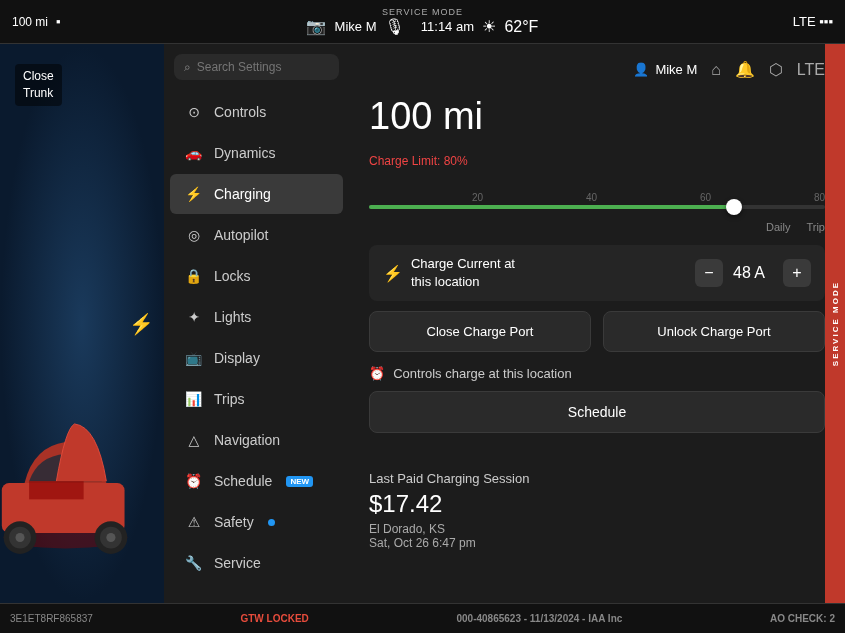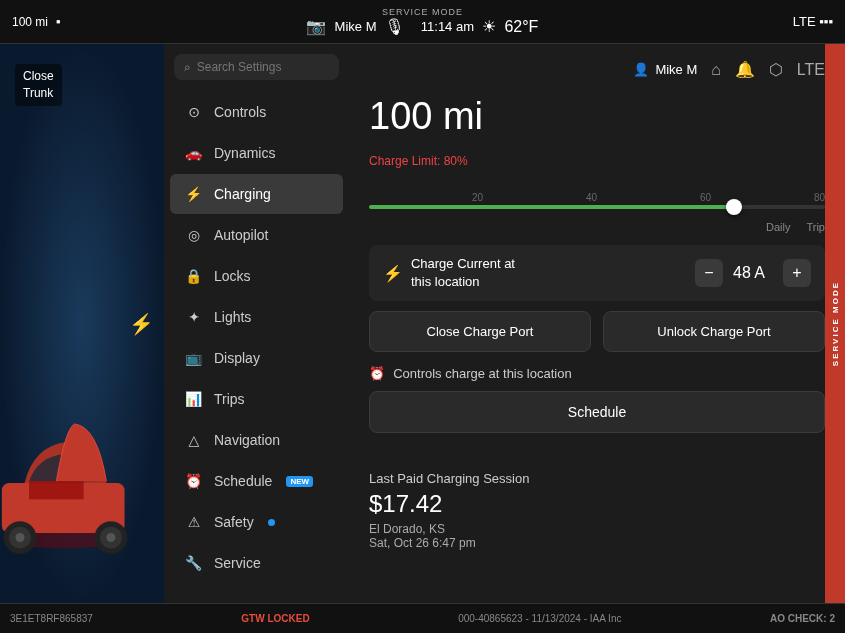--- a/index.html
+++ b/index.html
@@ -438,20 +438,21 @@
       font-size: 10px;
     }
     .gtw-text {
       color: #e74c3c;
       font-weight: bold;
       font-size: 10px;
     }
     .bottom-center {
       color: #888;
       font-size: 10px;
+      font-weight: bold;
     }
     .bottom-check {
       color: #888;
       font-size: 10px;
       font-weight: bold;
     }
 
     
     .car-bg {
       position: absolute;

